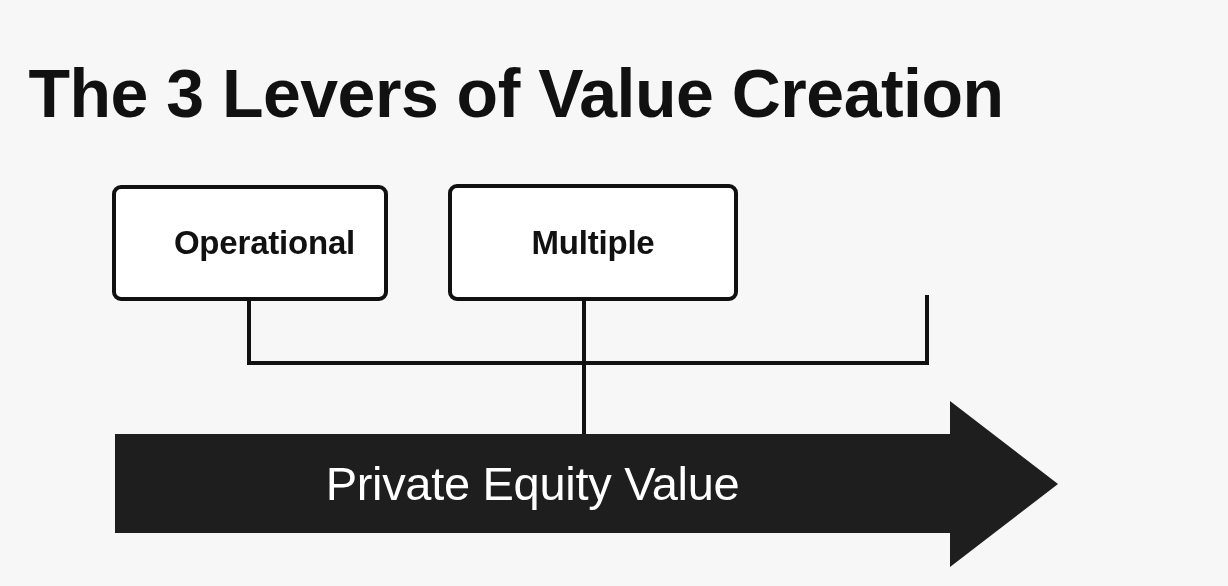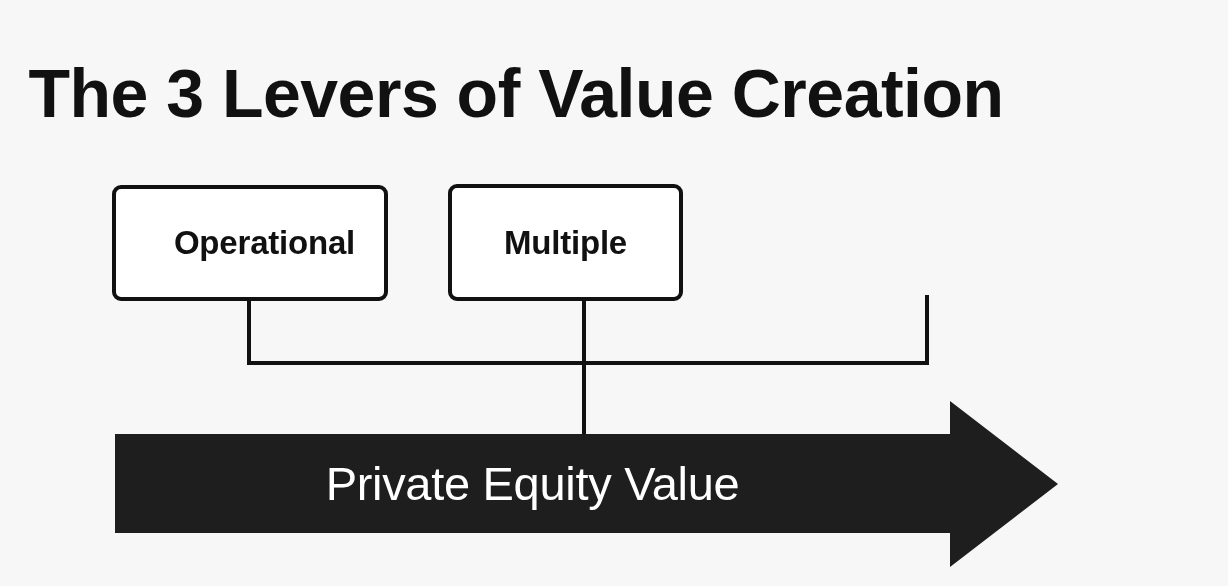--- a/index.html
+++ b/index.html
@@ -50,21 +50,21 @@
   .lever-label {
     font-size: 33px;
     line-height: 42px;
     font-weight: 700;
     color: #111111;
     letter-spacing: -0.2px;
     padding: 0 6px;
   }
 
   #box-operational { left: 112px; top: 185px; width: 276px; height: 116px; padding-left: 29px; }
-  #box-multiple    { left: 448px; top: 184px; width: 235px; height: 117px; }
+  #box-multiple    { left: 448px; top: 184px; width: 290px; height: 117px; }
   #box-leverage    { left: 783px; top: 187px; width: 282px; height: 110px; }
 
   
   .connector {
     position: absolute;
     background: #111111;
   }
   .v-line { width: 4px; }
   .h-line { height: 4px; }
 

